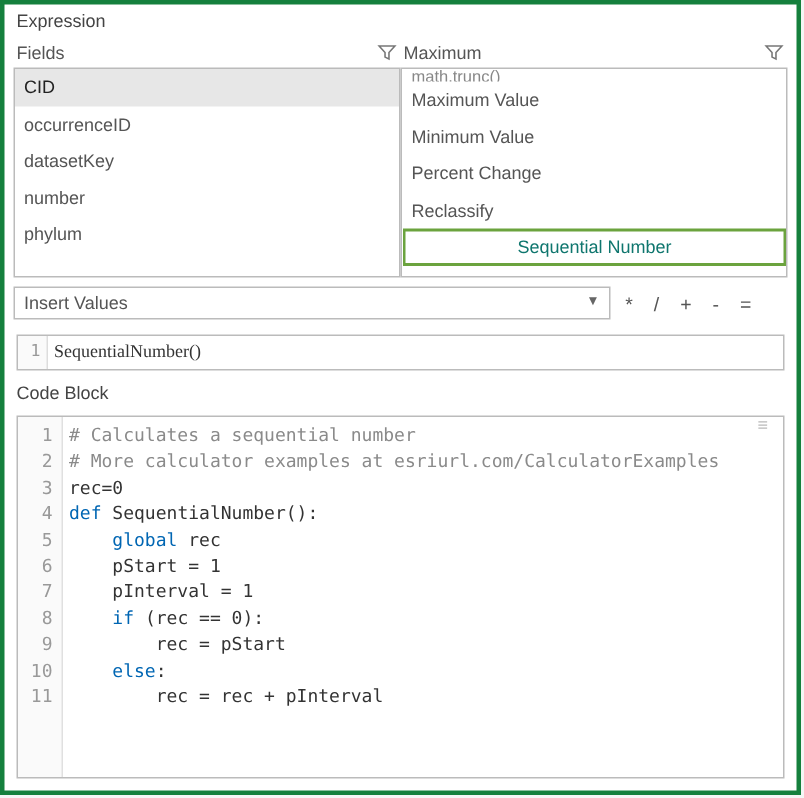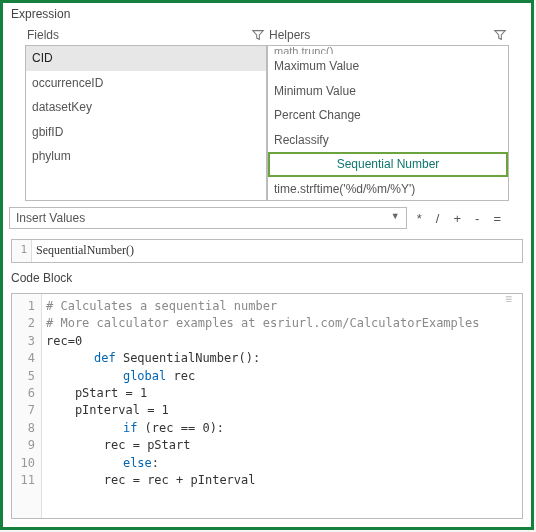--- a/index.html
+++ b/index.html
@@ -21,21 +21,21 @@
     flex-direction: column;
   }
   .section-title {
     padding: 4px 8px;
     color: #444;
     font-size: 12px;
   }
   .columns {
     display: flex;
     gap: 0;
-    padding: 0 22px;
+    padding: 0 6px;
   }
   .col {
     flex: 1;
     display: flex;
     flex-direction: column;
   }
   .col-header {
     display: flex;
     align-items: center;
     justify-content: space-between;
@@ -43,21 +43,21 @@
     font-size: 12px;
     padding: 3px 2px;
   }
   .filter-icon {
     width: 14px; height: 14px;
     display: inline-block;
   }
   .filter-icon svg { width: 14px; height: 14px; }
   .listbox {
     border: 1px solid #bbb;
-    height: 156px;
+    height: 140px;
     overflow-y: scroll;
     background: #fff;
     position: relative;
   }
   .list-item {
     padding: 3px 6px;
     color: #555;
     cursor: default;
     line-height: 1.55;
   }
@@ -162,21 +162,21 @@
     font-family: Consolas, monospace;
     font-size: 12px;
     padding: 4px 0 4px 4px;
     white-space: pre;
     flex: 1;
     line-height: 1.45;
     min-width: 520px;
   }
   .code-gutter .ln { line-height: 1.45; }
   .tok-comment { color: #8a8a8a; }
-  .tok-kw { color: #0066b3; margin-left: 48px; }
+  .tok-kw { color: #0066b3; }
   .tok-num { color: #333; }
   .tok-fn { color: #333; }
   .drag-handle {
     position: absolute;
     top: 3px; right: 3px;
     width: 14px; height: 10px;
     color: #bbb;
     font-size: 12px;
     line-height: 4px;
   }
@@ -199,28 +199,28 @@
         <span class="filter-icon">
           <svg viewBox="0 0 16 16">
               <path d="M2 3 h12 l-4.5 5 v5 l-3 -1.5 v-3.5 Z" fill="none" stroke="#777" stroke-width="1.2"></path>
             </svg>
         </span>
       </div>
       <div class="listbox" id="fields-list">
           <div class="list-item selected">CID</div>
           <div class="list-item">occurrenceID</div>
           <div class="list-item">datasetKey</div>
-          <div class="list-item">gbifID</div>
+          <div class="list-item">number</div>
           <div class="list-item">phylum</div>
         </div>
     </div>
 
     <div class="col">
       <div class="col-header">
-        <span>Helpers</span>
+        <span>Maximum</span>
         <span class="filter-icon">
           <svg viewBox="0 0 16 16">
               <path d="M2 3 h12 l-4.5 5 v5 l-3 -1.5 v-3.5 Z" fill="none" stroke="#777" stroke-width="1.2"></path>
             </svg>
         </span>
       </div>
       <div class="listbox" id="helpers-list">
           <div class="list-item truncated-top">math.trunc()</div>
           <div class="list-item">Maximum Value</div>
           <div class="list-item">Minimum Value</div>

